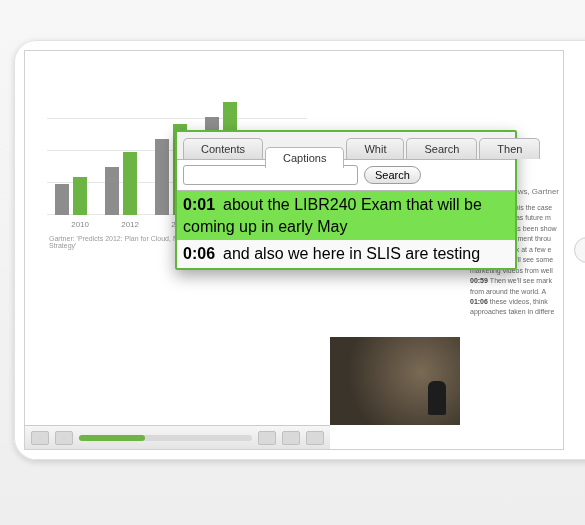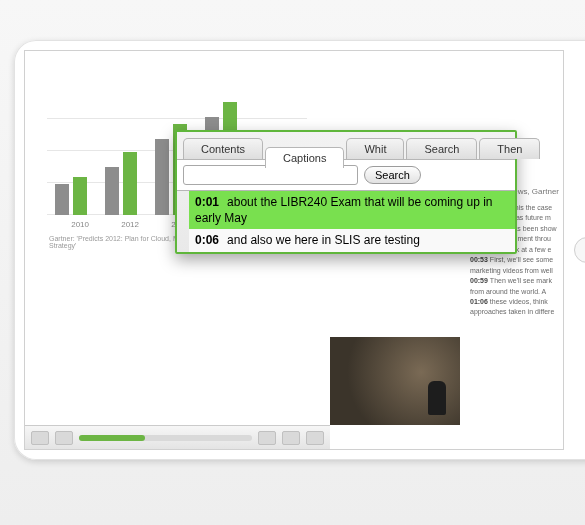--- a/index.html
+++ b/index.html
@@ -139,21 +139,21 @@
     flex:0 0 175px; height:20px;
     border:1px solid #a8a8a8; border-radius:3px;
     background:#fff; font-size:11px; padding:0 4px;
   }
   .search-btn {
     font-size:11px; padding:2px 10px;
     border:1px solid #9c9c9c; border-radius:10px;
     background:linear-gradient(#fdfdfd,#e2e2e2);
     cursor:pointer;
   }
-  .cap-list { font-size:12px;padding-left:12px; }
+  .cap-list { font-size:16px; }
   .cap-line { padding:3px 6px; line-height:1.35; }
   .cap-line.hl { background:#79e04f; }
   .cap-line.alt { background:#f9f9f9; }
   .cap-line.alt2 { background:#ffffff; }
   .cap-ts { font-weight:bold; color:#000; margin-right:8px; }
 </style>
 </head>
 <body>
 
 <div class="ipad">

